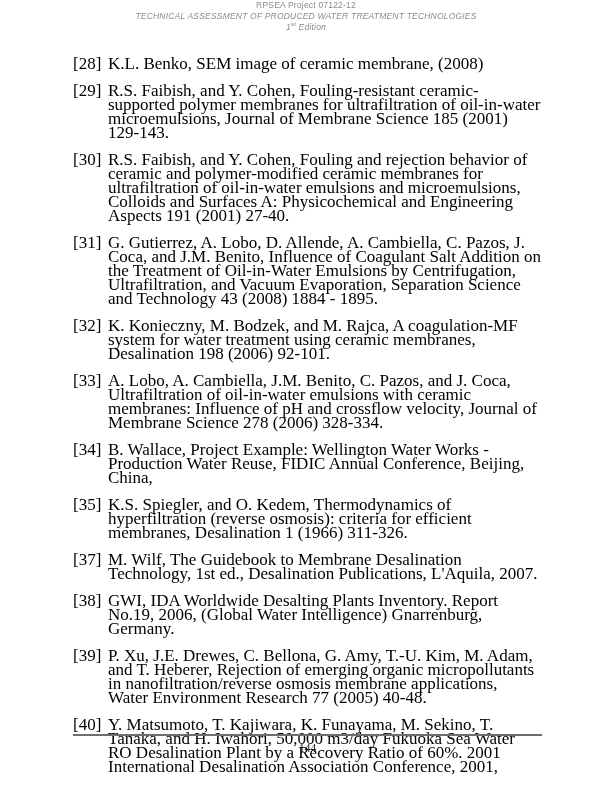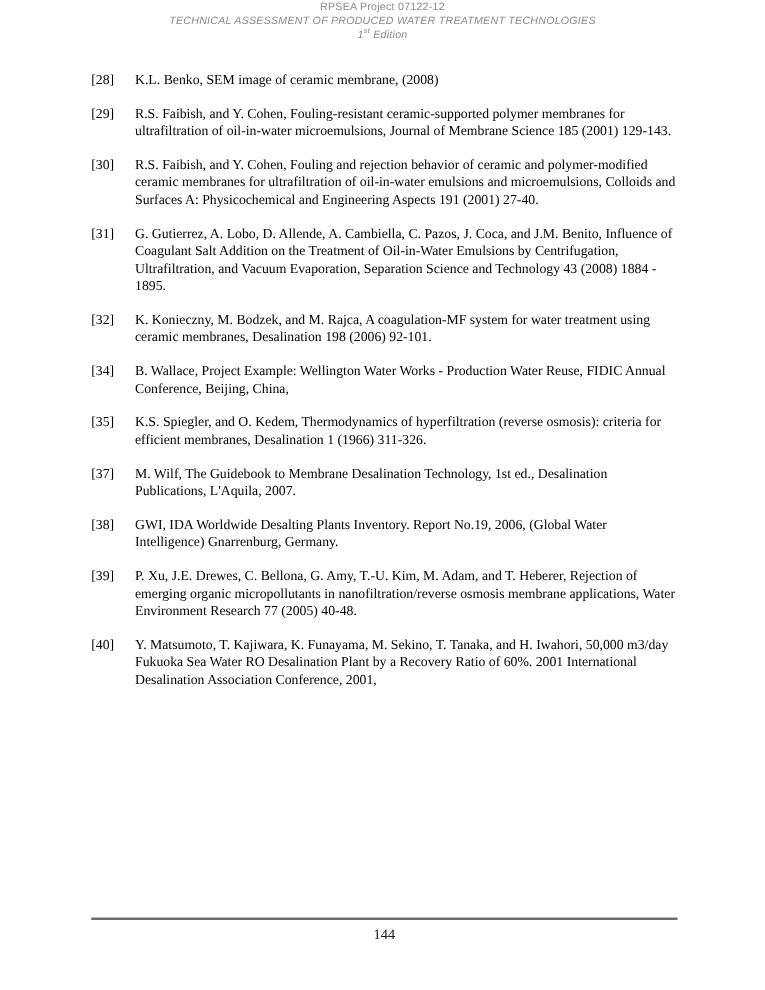--- a/index.html
+++ b/index.html
@@ -35,21 +35,21 @@
     line-height: 0;
   }
   
   .refs {
     margin: 24px 71px 0 73px;
   }
   .ref {
     display: flex;
     align-items: flex-start;
     margin-bottom: 13px;
-    font-size: 11px;
+    font-size: 17px;
     line-height: 14px;
   }
   .ref-num {
     flex: 0 0 35px;
   }
   .ref-text {
     flex: 1;
   }
   
   .page-footer {
@@ -96,20 +96,24 @@
     </div>
     <div class="ref">
       <span class="ref-num">[31]</span>
       <span class="ref-text">G. Gutierrez, A. Lobo, D. Allende, A. Cambiella, C. Pazos, J. Coca, and J.M. Benito, Influence of Coagulant Salt Addition on the Treatment of Oil-in-Water Emulsions by Centrifugation, Ultrafiltration, and Vacuum Evaporation, Separation Science and Technology 43 (2008) 1884 - 1895.</span>
     </div>
     <div class="ref">
       <span class="ref-num">[32]</span>
       <span class="ref-text">K. Konieczny, M. Bodzek, and M. Rajca, A coagulation-MF system for water treatment using ceramic membranes, Desalination 198 (2006) 92-101.</span>
     </div>
     <div class="ref">
+      <span class="ref-num">[33]</span>
+      <span class="ref-text">A. Lobo, A. Cambiella, J.M. Benito, C. Pazos, and J. Coca, Ultrafiltration of oil-in-water emulsions with ceramic membranes: Influence of pH and crossflow velocity, Journal of Membrane Science 278 (2006) 328-334.</span>
+    </div>
+    <div class="ref">
       <span class="ref-num">[34]</span>
       <span class="ref-text">B. Wallace, Project Example: Wellington Water Works - Production Water Reuse, FIDIC Annual Conference, Beijing, China,</span>
     </div>
     <div class="ref">
       <span class="ref-num">[35]</span>
       <span class="ref-text">K.S. Spiegler, and O. Kedem, Thermodynamics of hyperfiltration (reverse osmosis): criteria for efficient membranes, Desalination 1 (1966) 311-326.</span>
     </div>
     <div class="ref">
       <span class="ref-num">[37]</span>
       <span class="ref-text">M. Wilf, The Guidebook to Membrane Desalination Technology, 1st ed., Desalination Publications, L'Aquila, 2007.</span>

